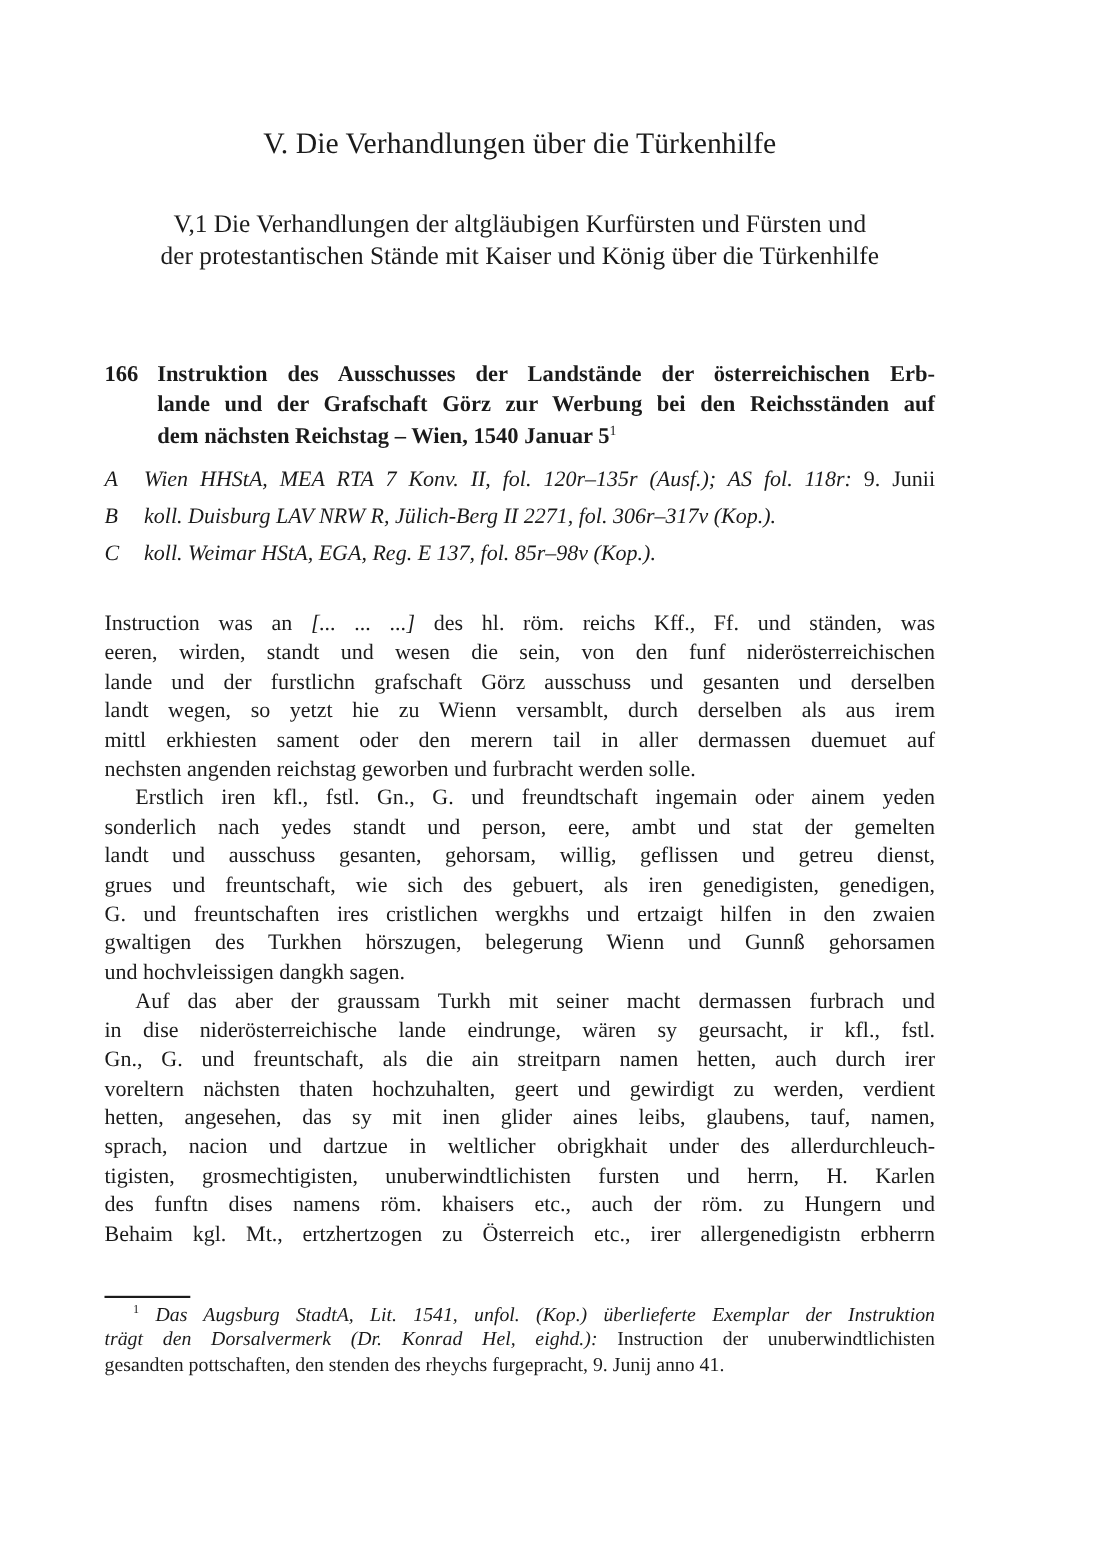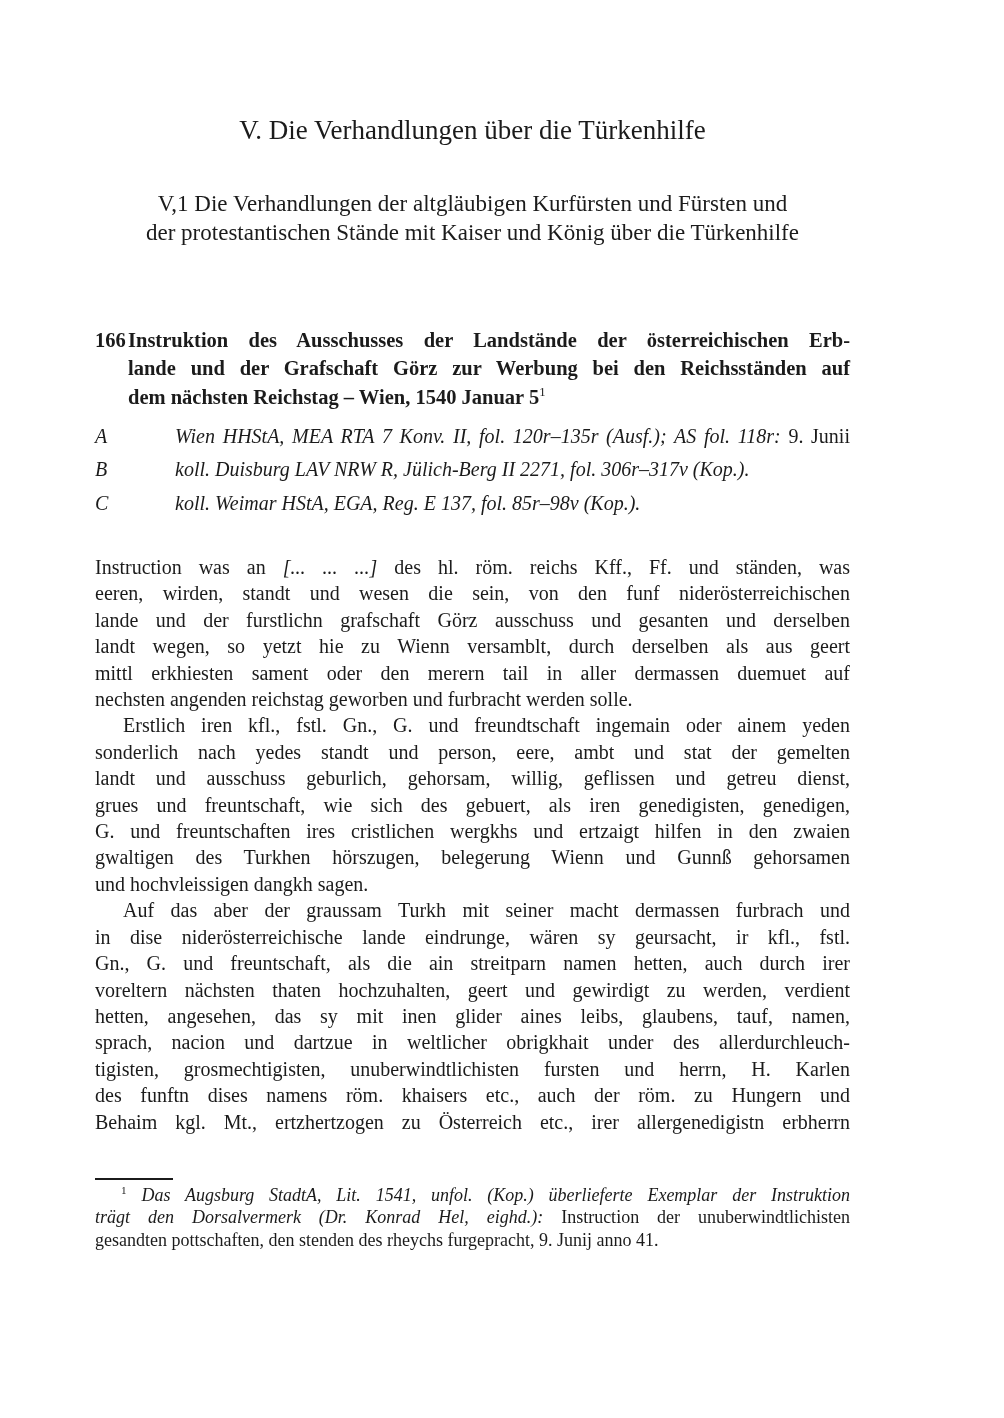--- a/index.html
+++ b/index.html
@@ -6,25 +6,25 @@
   .sheet{
     position:relative;width:1004px;height:1418px;background:#ffffff;
     font-family:"Liberation Serif","DejaVu Serif",serif;color:#1b1b1b;
     margin:0 auto;overflow:hidden;padding-left:36px;
   }
   .col{position:absolute;left:95px;width:755px;}
   .title-block{top:112px;font-size:27px;line-height:36px;text-align:center;}
   .subtitle-block{top:190px;font-size:23px;line-height:28.5px;text-align:center;}
   .entry-block{top:326px;}
   .entry-number{position:absolute;left:0;top:0;font-weight:700;font-size:20.5px;line-height:28.3px;}
-  .entry-lines{margin-left:33px;font-weight:700;font-size:20.5px;line-height:28.3px;}
+  .entry-lines{margin-left:48px;font-weight:700;font-size:20.5px;line-height:28.3px;}
   .sources-block{top:424px;font-size:20px;line-height:25.3px;}
   .source-row{position:relative;margin-bottom:8px;}
   .source-label{position:absolute;left:0;top:0;font-style:italic;}
-  .source-lines{margin-left:80px;}
+  .source-lines{margin-left:36px;}
   .body-block{top:554px;font-size:20px;line-height:26.4px;}
   .para.indent .tline:first-child{text-indent:28px;}
   .footnote-rule{position:absolute;left:95px;top:1178px;width:78px;border-top:2px solid #1b1b1b;}
   .footnote-block{top:1184px;font-size:18px;line-height:22.3px;}
   .footnote-block .tline:first-child{text-indent:26px;}
   .tline{text-align:justify;text-align-last:justify;white-space:pre-wrap;}
   .tline.last-left{text-align-last:left;}
   .it{font-style:italic;}
   .sup{font-size:0.62em;vertical-align:super;font-weight:400;font-style:normal;line-height:0;}
 </style>
@@ -68,28 +68,28 @@
           <div class="tline last-left"><span class="it">koll. Weimar HStA, EGA, Reg. E 137, fol. 85r–98v (Kop.).</span></div>
         </div>
       </div>
     </div>
 
   <div class="col body-block">
       <div class="para">
         <div class="tline"><span>Instruction was an </span><span class="it">[... ... ...]</span><span> des hl. röm. reichs Kff., Ff. und ständen, was</span></div>
         <div class="tline"><span>eeren, wirden, standt und wesen die sein, von den funf niderösterreichischen</span></div>
         <div class="tline"><span>lande und der furstlichn grafschaft Görz ausschuss und gesanten und derselben</span></div>
-        <div class="tline"><span>landt wegen, so yetzt hie zu Wienn versamblt, durch derselben als aus geert</span></div>
+        <div class="tline"><span>landt wegen, so yetzt hie zu Wienn versamblt, durch derselben als aus irem</span></div>
         <div class="tline"><span>mittl erkhiesten sament oder den merern tail in aller dermassen duemuet auf</span></div>
         <div class="tline last-left"><span>nechsten angenden reichstag geworben und furbracht werden solle.</span></div>
       </div>
       <div class="para indent">
         <div class="tline"><span>Erstlich iren kfl., fstl. Gn., G. und freundtschaft ingemain oder ainem yeden</span></div>
         <div class="tline"><span>sonderlich nach yedes standt und person, eere, ambt und stat der gemelten</span></div>
-        <div class="tline"><span>landt und ausschuss geburlich, gehorsam, willig, geflissen und getreu dienst,</span></div>
+        <div class="tline"><span>landt und ausschuss gesanten, gehorsam, willig, geflissen und getreu dienst,</span></div>
         <div class="tline"><span>grues und freuntschaft, wie sich des gebuert, als iren genedigisten, genedigen,</span></div>
         <div class="tline"><span>G. und freuntschaften ires cristlichen wergkhs und ertzaigt hilfen in den zwaien</span></div>
         <div class="tline"><span>gwaltigen des Turkhen hörszugen, belegerung Wienn und Gunnß gehorsamen</span></div>
         <div class="tline last-left"><span>und hochvleissigen dangkh sagen.</span></div>
       </div>
       <div class="para indent">
         <div class="tline"><span>Auf das aber der graussam Turkh mit seiner macht dermassen furbrach und</span></div>
         <div class="tline"><span>in dise niderösterreichische lande eindrunge, wären sy geursacht, ir kfl., fstl.</span></div>
         <div class="tline"><span>Gn., G. und freuntschaft, als die ain streitparn namen hetten, auch durch irer</span></div>
         <div class="tline"><span>voreltern nächsten thaten hochzuhalten, geert und gewirdigt zu werden, verdient</span></div>

